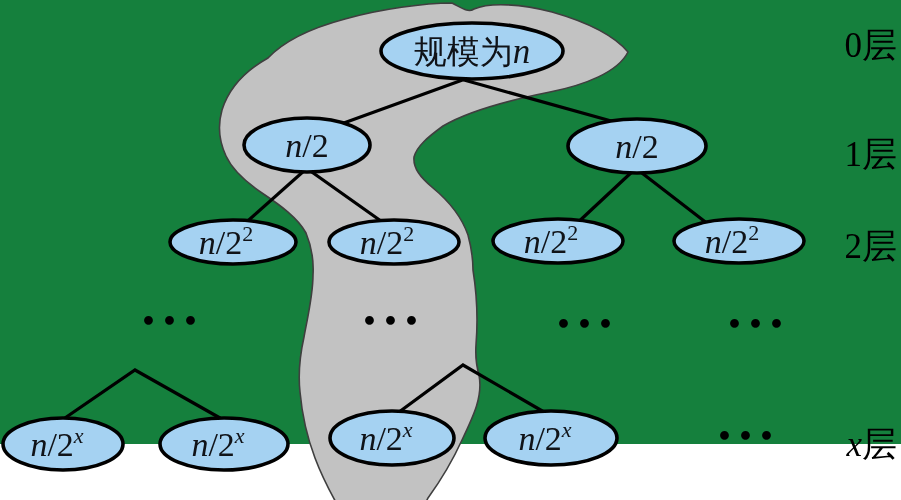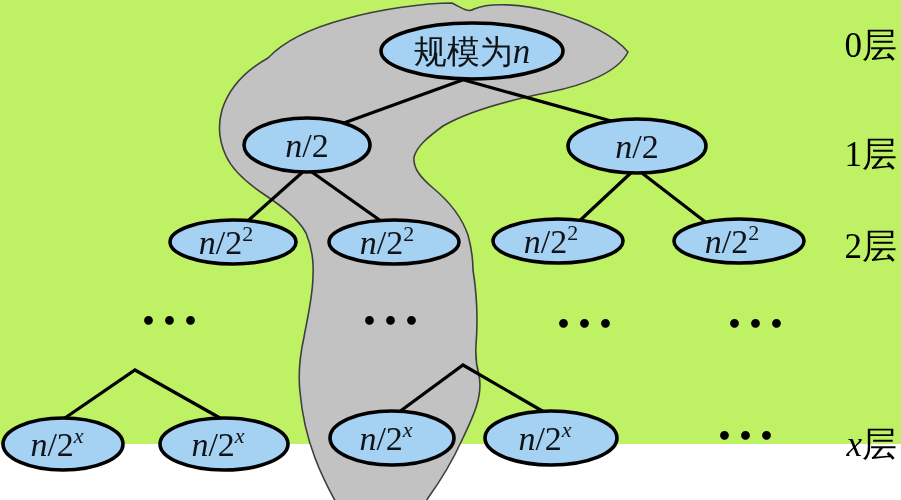--- a/index.html
+++ b/index.html
@@ -8,21 +8,21 @@
     background: #ffffff;
     width: 901px;
     height: 500px;
     overflow: hidden;
     font-family: "Liberation Serif", serif;
   }
   .stage {
     position: relative;
     width: 901px;
     height: 444px;
-    background: #bef264;
+    background: #15803d;
   }
   svg { display: block; }
 
   .blob {
     stroke: #3f3f3f;
     stroke-width: 1.6;
   }
   .edge {
     stroke-width: 3.2;
     stroke-linecap: round;

